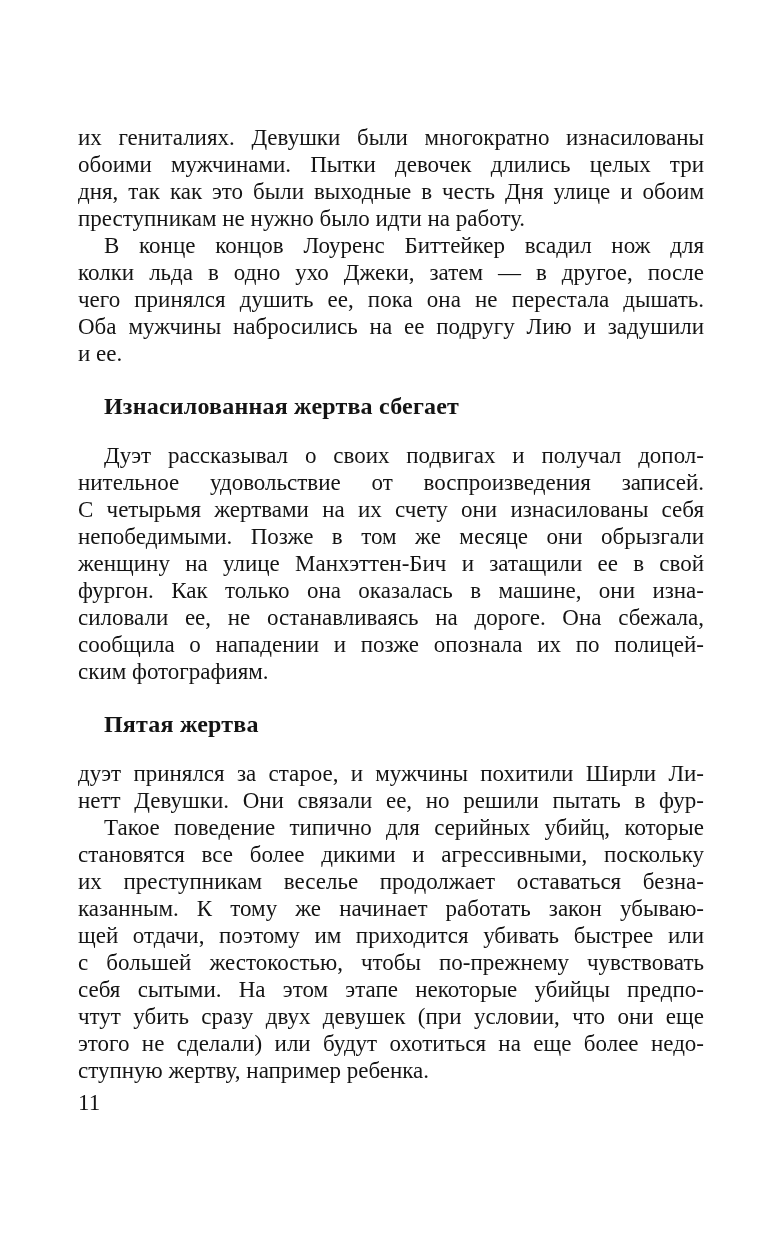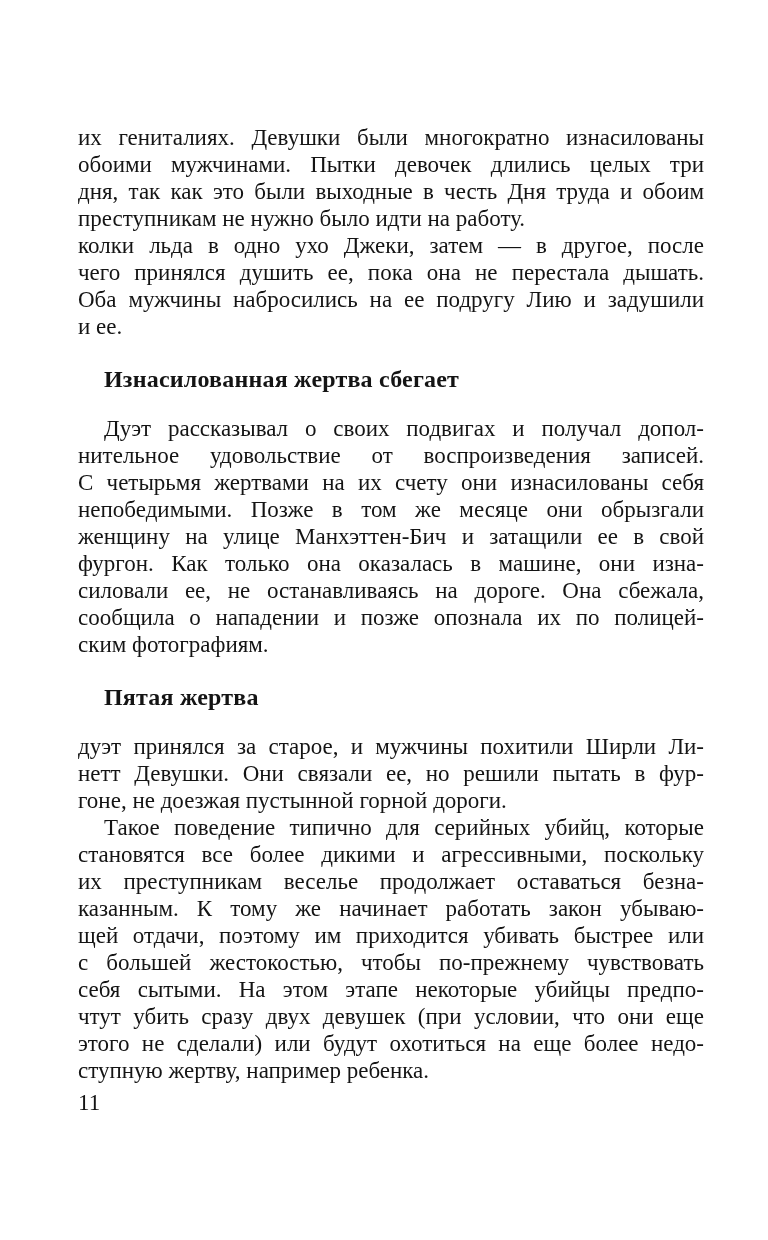--- a/index.html
+++ b/index.html
@@ -49,24 +49,25 @@
   }
 </style>
 </head>
 <body>
 
 <div class="page">
   <div id="content">
       <div class="paragraph">
         <div class="line">их гениталиях. Девушки были многократно изнасилованы</div>
         <div class="line">обоими мужчинами. Пытки девочек длились целых три</div>
-        <div class="line">дня, так как это были выходные в честь Дня труда и обоим</div>
+        <div class="line">дня, так как это были выходные в честь Дня улице и обоим</div>
         <div class="line last">преступникам не нужно было идти на работу.</div>
       </div>
       <div class="paragraph">
+        <div class="line indent">В конце концов Лоуренс Биттейкер всадил нож для</div>
         <div class="line">колки льда в одно ухо Джеки, затем — в другое, после</div>
         <div class="line">чего принялся душить ее, пока она не перестала дышать.</div>
         <div class="line">Оба мужчины набросились на ее подругу Лию и задушили</div>
         <div class="line last">и ее.</div>
       </div>
       <div class="heading">Изнасилованная жертва сбегает</div>
       <div class="paragraph">
         <div class="line indent">Дуэт рассказывал о своих подвигах и получал допол-</div>
         <div class="line">нительное удовольствие от воспроизведения записей.</div>
         <div class="line">С четырьмя жертвами на их счету они изнасилованы себя</div>
@@ -74,21 +75,20 @@
         <div class="line">женщину на улице Манхэттен-Бич и затащили ее в свой</div>
         <div class="line">фургон. Как только она оказалась в машине, они изна-</div>
         <div class="line">силовали ее, не останавливаясь на дороге. Она сбежала,</div>
         <div class="line">сообщила о нападении и позже опознала их по полицей-</div>
         <div class="line last">ским фотографиям.</div>
       </div>
       <div class="heading">Пятая жертва</div>
       <div class="paragraph">
         <div class="line">дуэт принялся за старое, и мужчины похитили Ширли Ли-</div>
         <div class="line">нетт Девушки. Они связали ее, но решили пытать в фур-</div>
-        <div class="line last">гоне, не доезжая пустынной горной дороги.</div>
       </div>
       <div class="paragraph">
         <div class="line indent">Такое поведение типично для серийных убийц, которые</div>
         <div class="line">становятся все более дикими и агрессивными, поскольку</div>
         <div class="line">их преступникам веселье продолжает оставаться безна-</div>
         <div class="line">казанным. К тому же начинает работать закон убываю-</div>
         <div class="line">щей отдачи, поэтому им приходится убивать быстрее или</div>
         <div class="line">с большей жестокостью, чтобы по-прежнему чувствовать</div>
         <div class="line">себя сытыми. На этом этапе некоторые убийцы предпо-</div>
         <div class="line">чтут убить сразу двух девушек (при условии, что они еще</div>

